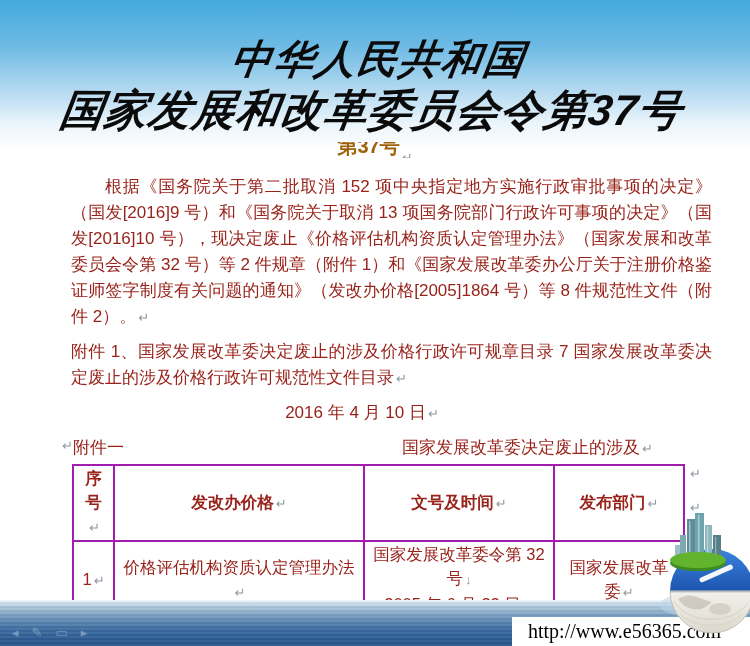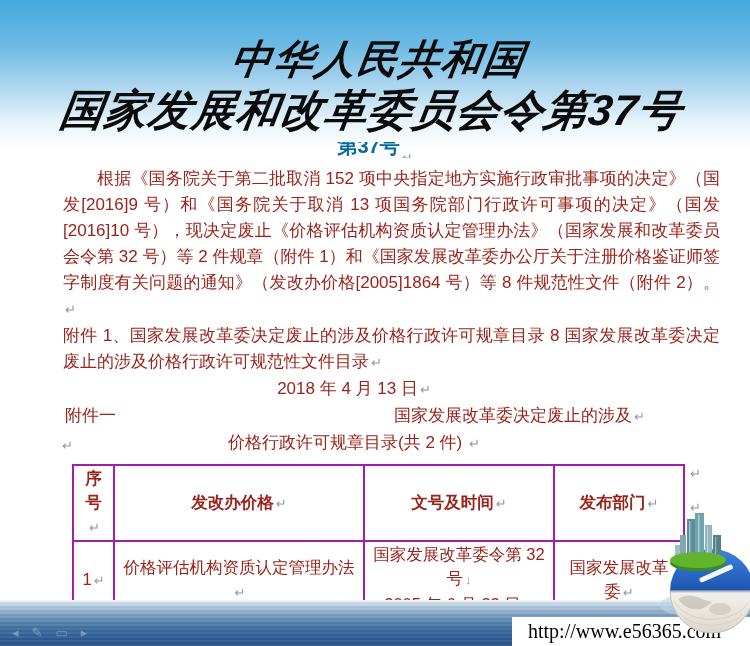--- a/index.html
+++ b/index.html
@@ -13,26 +13,26 @@
   
   .titles{position:absolute;top:34px;left:0;right:0;text-align:center;z-index:2;
     color:#0b0b0b;font-weight:bold;font-style:italic;transform:skewX(-8deg);}
   .title-l1{font-size:40px;line-height:50px;letter-spacing:2px;}
   .title-l2{font-size:43px;line-height:52px;letter-spacing:1px;}
 
   
   .cropline{position:absolute;top:142px;left:0;right:0;height:16px;overflow:hidden;
     text-align:center;z-index:2;}
   .cropline .inner{display:inline-block;transform:translateY(-9px);font-size:20px;
-    font-weight:bold;color:#0369a1;}
+    font-weight:bold;color:#a16207;}
 
   
   .doc{position:absolute;left:63px;top:166px;width:657px;z-index:2;
     color:#99231b;font-size:17px;line-height:26px;}
-  .doc p{margin:0;}
+  .doc p{margin:8px;}
   .p-indent{text-align:justify;text-indent:2em;}
   .p-plain{text-align:justify;}
   .center-line{width:582px;text-align:center;}
   .annex-row{position:relative;width:582px;text-align:right;}
   .annex-label{position:absolute;left:2px;top:0;}
   .pmark{color:#8b97a1;font-size:13px;font-weight:normal;padding-left:2px;}
   .lbmark{color:#8b97a1;font-size:13px;font-weight:normal;padding-left:2px;}
   .stray-pmark{position:absolute;left:60px;top:438px;z-index:2;}
 
   
@@ -76,22 +76,22 @@
     <div class="title-l1">中华人民共和国</div>
     <div class="title-l2">国家发展和改革委员会令第37号</div>
   </div>
 
   <div class="cropline">
     <span class="inner">第37号</span><span class="pmark">↵</span>
   </div>
 
   <div class="doc">
     <p class="p-indent"><span>根据《国务院关于第二批取消 152 项中央指定地方实施行政审批事项的决定》（国发[2016]9 号）和《国务院关于取消 13 项国务院部门行政许可事项的决定》（国发[2016]10 号），现决定废止《价格评估机构资质认定管理办法》（国家发展和改革委员会令第 32 号）等 2 件规章（附件 1）和《国家发展改革委办公厅关于注册价格鉴证师签字制度有关问题的通知》（发改办价格[2005]1864 号）等 8 件规范性文件（附件 2）。</span><span class="pmark">↵</span></p>
-    <p class="p-plain"><span>附件 1、国家发展改革委决定废止的涉及价格行政许可规章目录 8 国家发展改革委决定废止的涉及价格行政许可规范性文件目录</span><span class="pmark">↵</span></p>
-    <p class="center-line"><span>2018 年 4 月 13 日</span><span class="pmark">↵</span></p>
+    <p class="p-plain"><span>附件 1、国家发展改革委决定废止的涉及价格行政许可规章目录 7 国家发展改革委决定废止的涉及价格行政许可规范性文件目录</span><span class="pmark">↵</span></p>
+    <p class="center-line"><span>2016 年 4 月 10 日</span><span class="pmark">↵</span></p>
     <p class="annex-row">
       <span class="annex-label">附件一</span>
       <span>国家发展改革委决定废止的涉及</span><span class="pmark">↵</span>
     </p>
     <p class="center-line"><span>价格行政许可规章目录(共 2 件)</span> <span class="pmark">↵</span></p>
   </div>
 
   <span class="pmark stray-pmark">↵</span>
 
   <div class="table-wrap">

